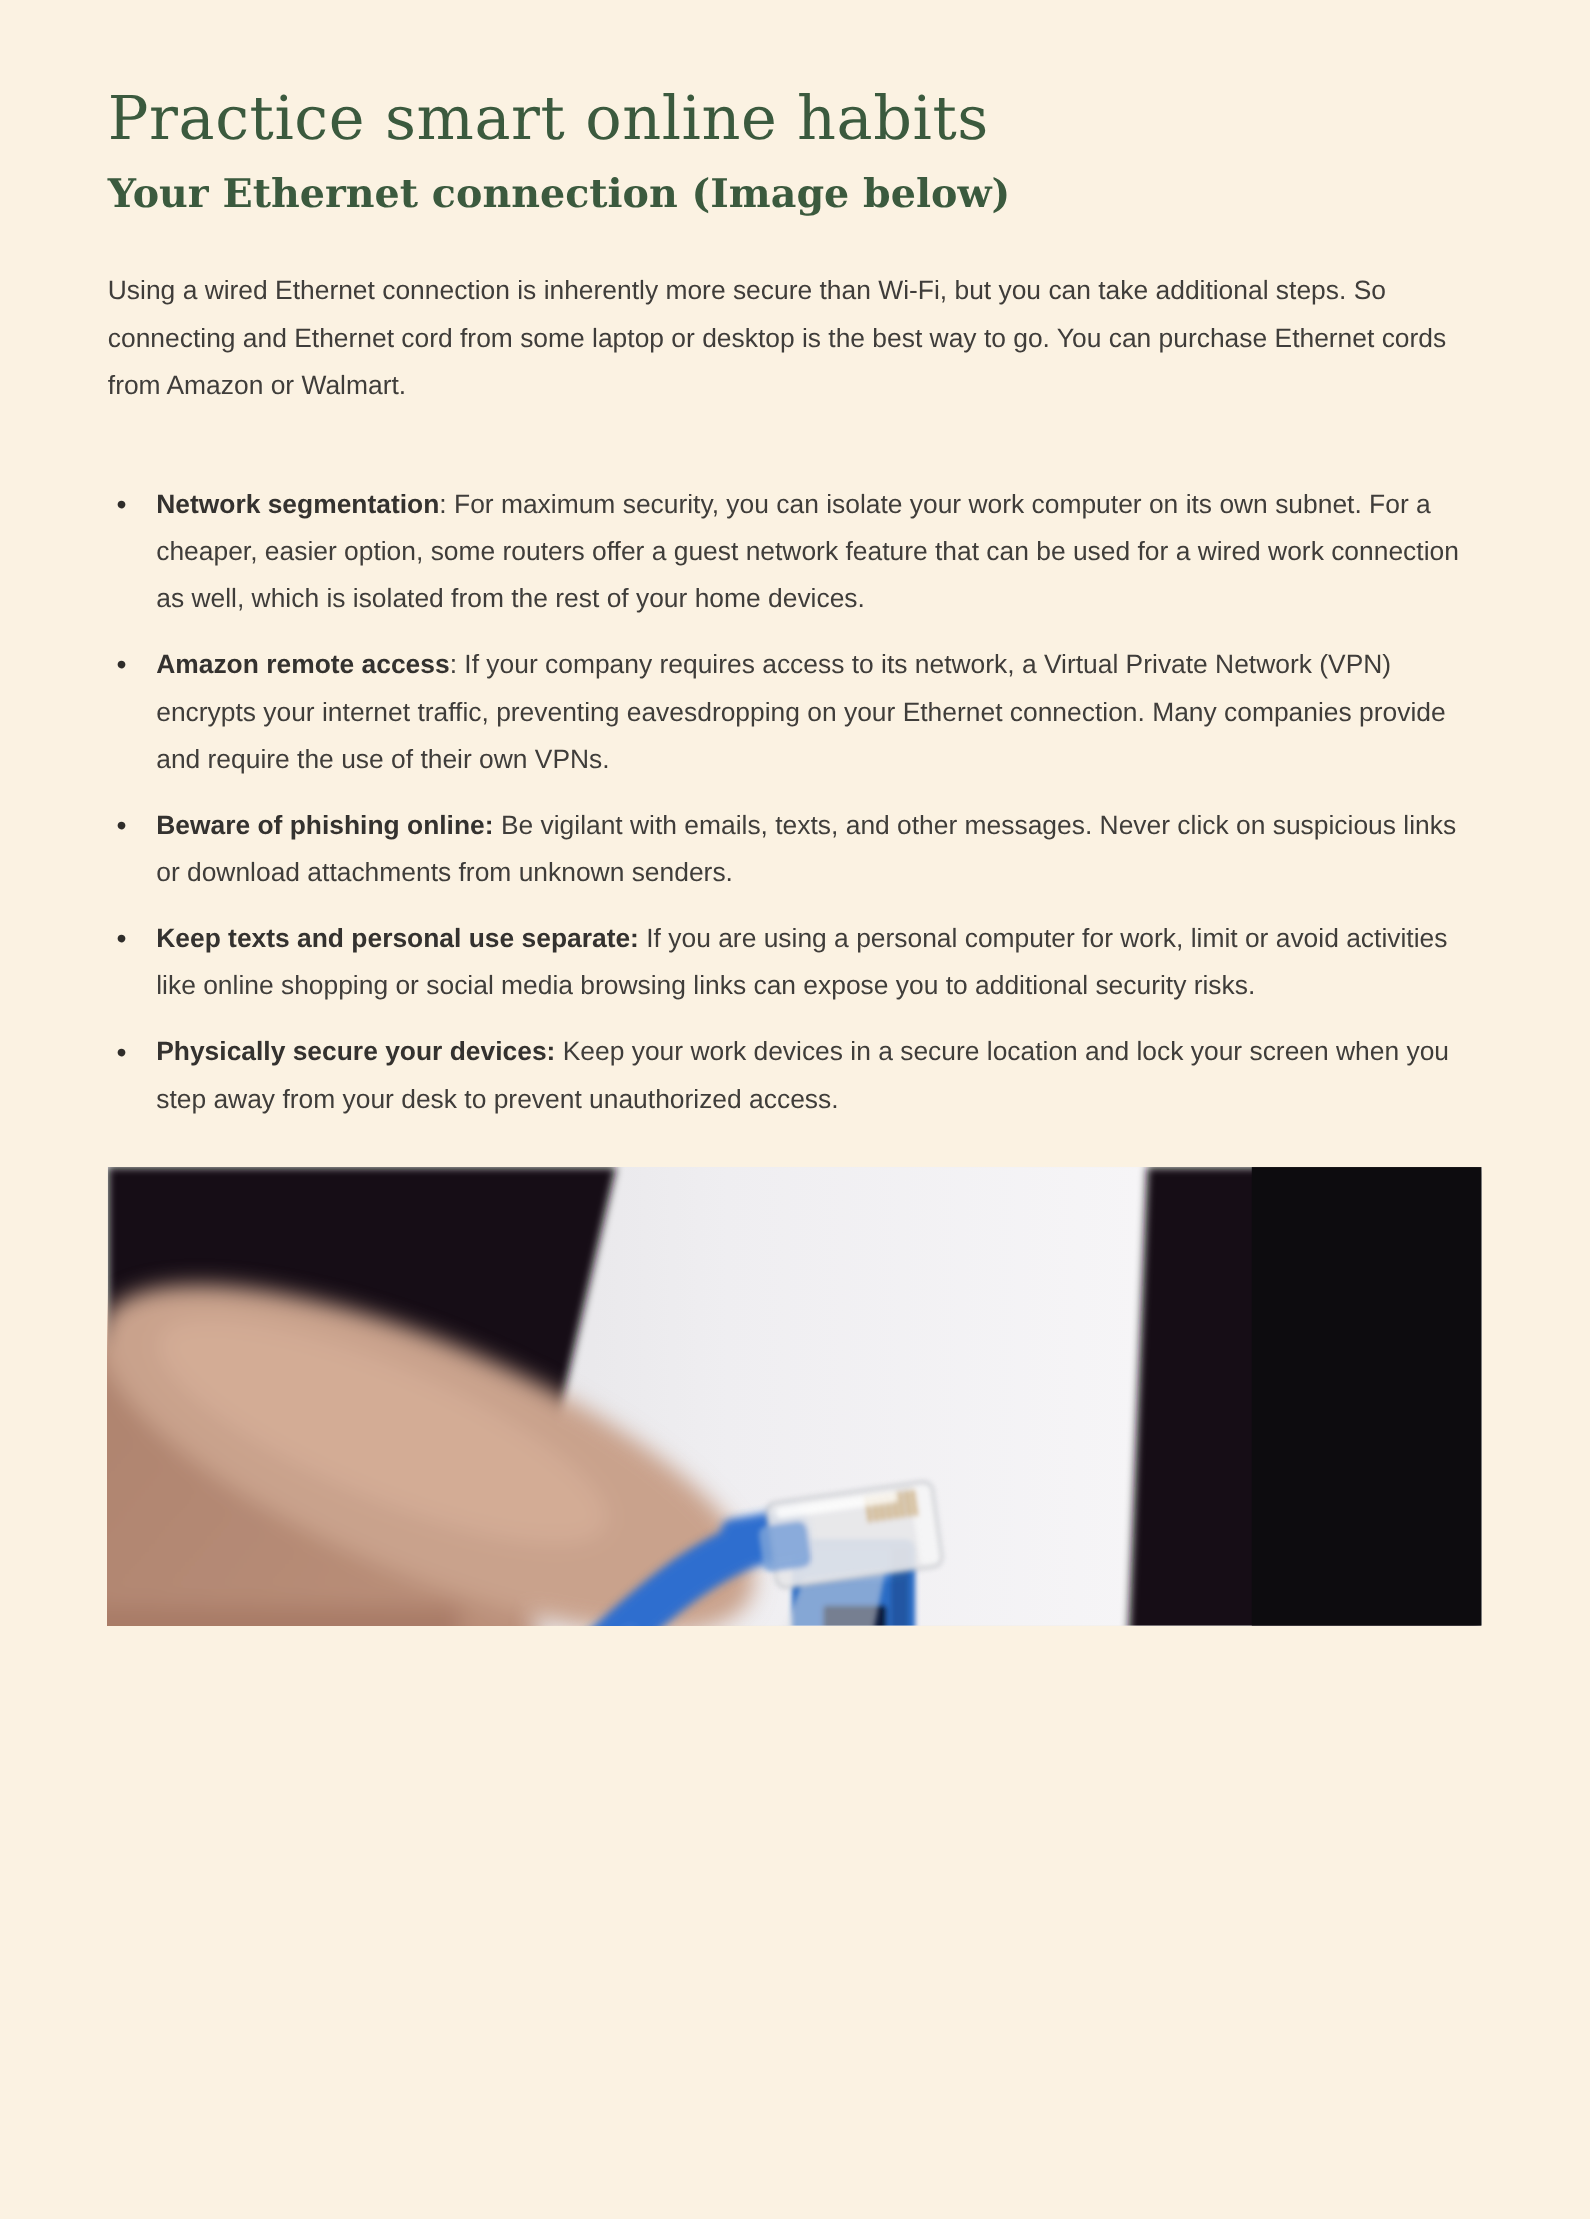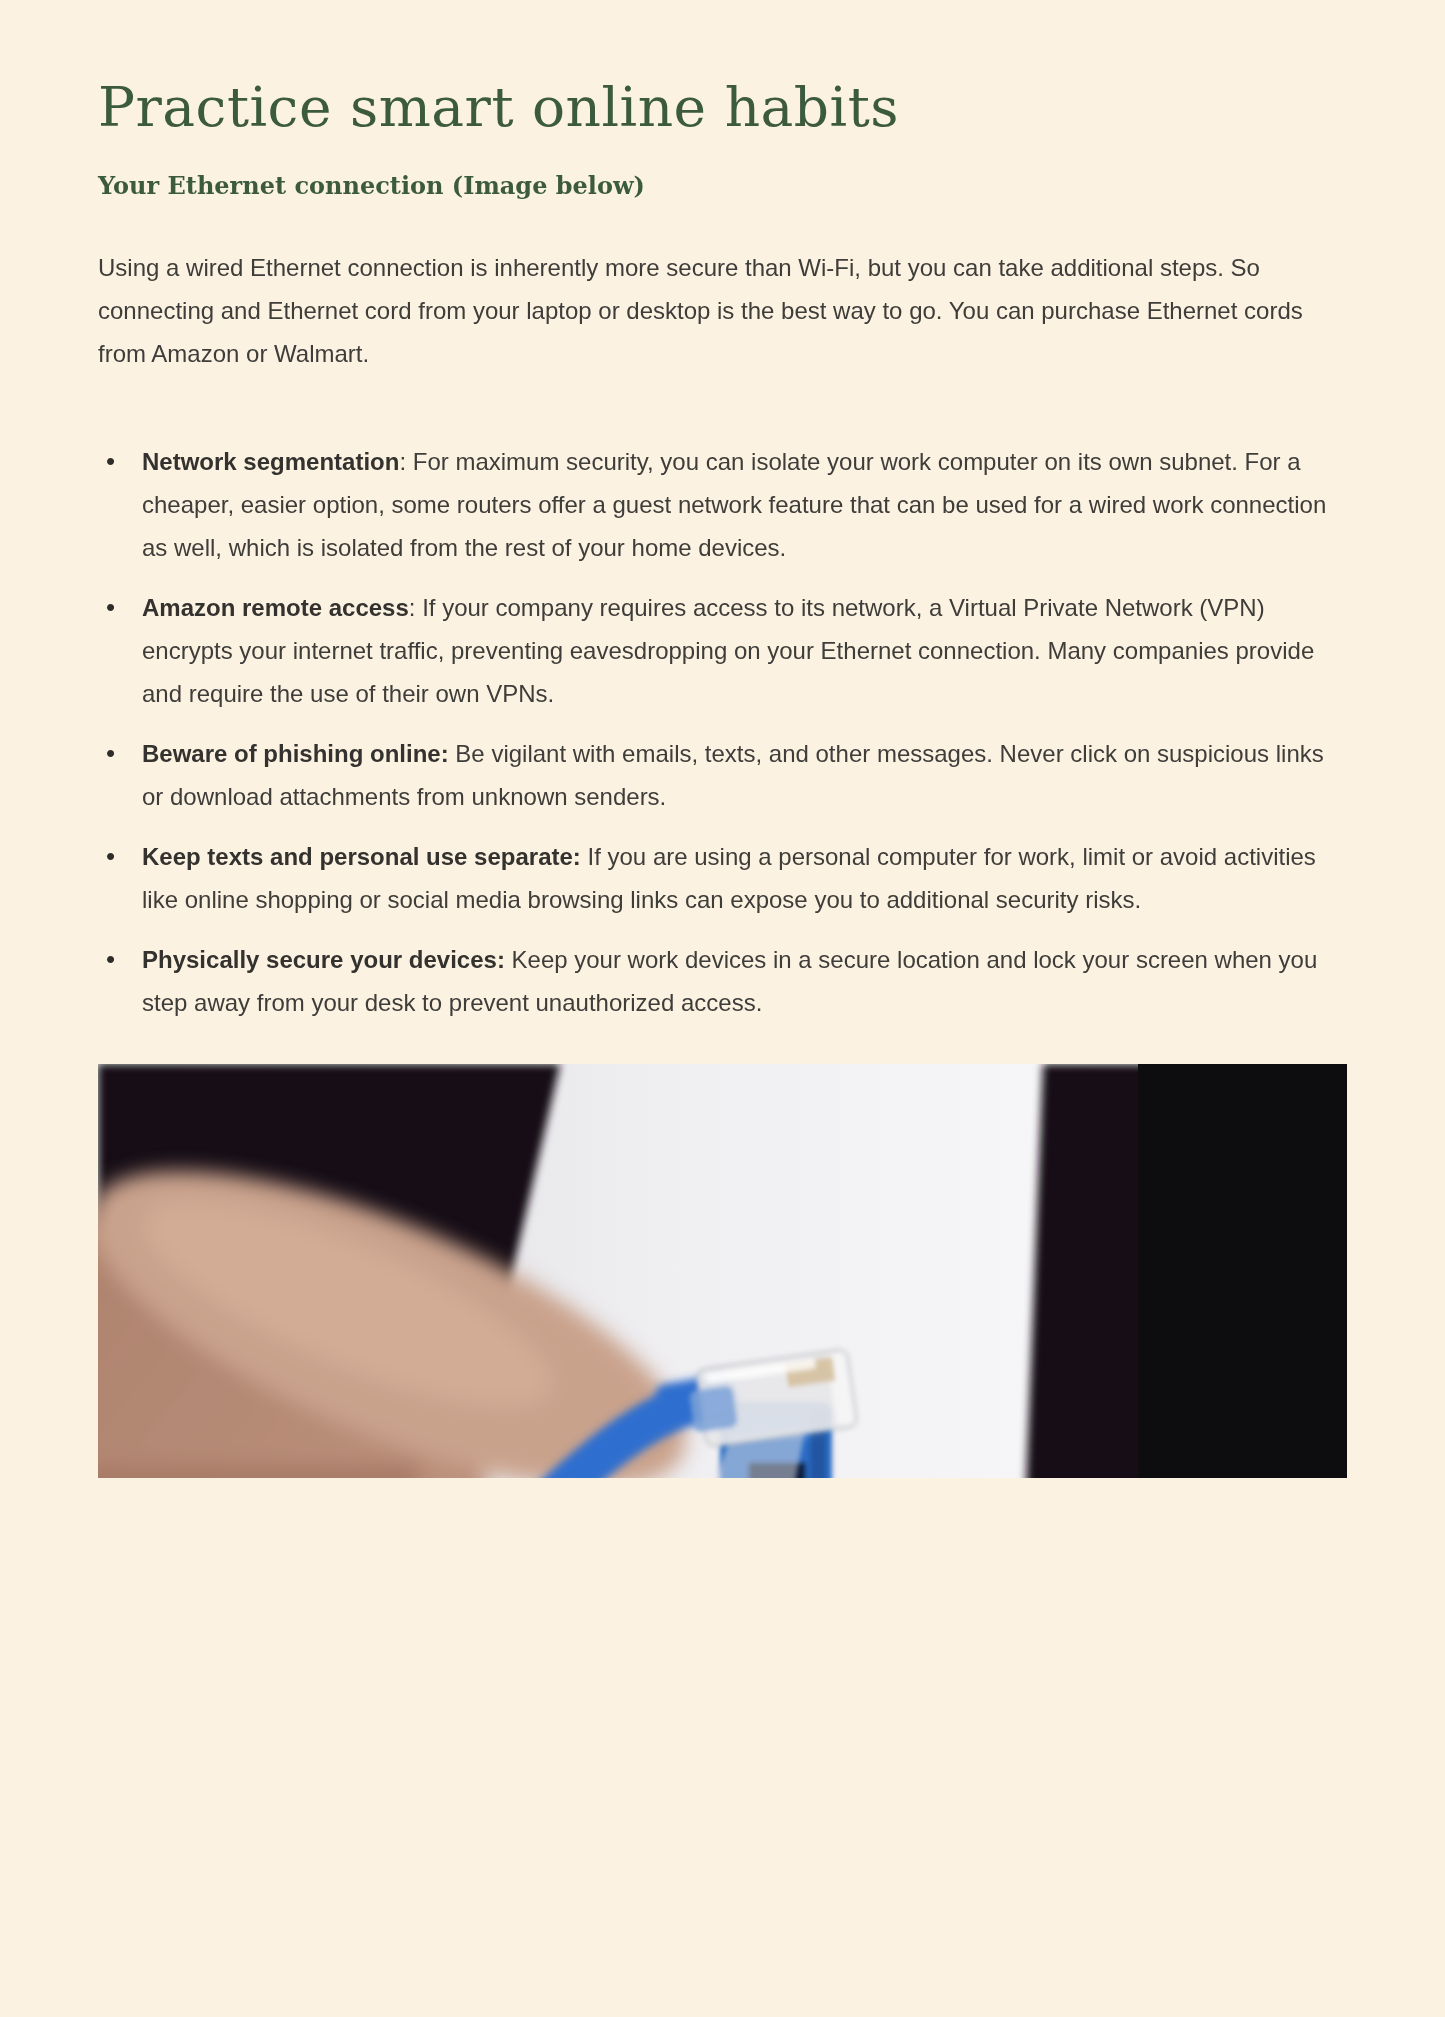--- a/index.html
+++ b/index.html
@@ -25,23 +25,23 @@
     font-family:"DejaVu Serif","Liberation Serif",serif;
     font-weight:500;
     font-size:55px;
     line-height:1.15;
     color:var(--heading-color);
     letter-spacing:.5px;
   }
   h2.page-subtitle{
     font-family:"DejaVu Serif","Liberation Serif",serif;
     font-weight:700;
-    font-size:24px;
+    font-size:36px;
     color:var(--heading-color);
-    margin-top:32px;
+    margin-top:16px;
   }
   p.intro{
     margin-top:46px;
     font-size:24px;
     line-height:43px;
     max-width:1249px;
   }
   ul.tips{
     margin-top:65px;
     list-style:none;
@@ -72,21 +72,21 @@
   figure.photo svg{display:block;width:100%;height:100%;}
 </style>
 </head>
 <body>
 
 <div class="page">
 
   <h1 class="page-title">Practice smart online habits</h1>
   <h2 class="page-subtitle">Your Ethernet connection (Image below)</h2>
 
-  <p class="intro">Using a wired Ethernet connection is inherently more secure than Wi-Fi, but you can take additional steps. So connecting and Ethernet cord from your laptop or desktop is the best way to go. You can purchase Ethernet cords from Amazon or Walmart.</p>
+  <p class="intro">Using a wired Ethernet connection is inherently more secure than Wi-Fi, but you can take additional steps. So connecting and Ethernet cord from some laptop or desktop is the best way to go. You can purchase Ethernet cords from Amazon or Walmart.</p>
 
   <ul class="tips">
     <li><span class="bullet-lead">Network segmentation</span><span>: </span><span>For maximum security, you can isolate your work computer on its own subnet. For a cheaper, easier option, some routers offer a guest network feature that can be used for a wired work connection as well, which is isolated from the rest of your home devices.</span></li>
     <li><span class="bullet-lead">Amazon remote access</span><span>: </span><span>If your company requires access to its network, a Virtual Private Network (VPN) encrypts your internet traffic, preventing eavesdropping on your Ethernet connection. Many companies provide and require the use of their own VPNs.</span></li>
     <li><span class="bullet-lead">Beware of phishing online:</span><span> </span><span>Be vigilant with emails, texts, and other messages. Never click on suspicious links or download attachments from unknown senders.</span></li>
     <li><span class="bullet-lead">Keep texts and personal use separate:</span><span> </span><span>If you are using a personal computer for work, limit or avoid activities like online shopping or social media browsing links can expose you to additional security risks.</span></li>
     <li><span class="bullet-lead">Physically secure your devices:</span><span> </span><span>Keep your work devices in a secure location and lock your screen when you step away from your desk to prevent unauthorized access.</span></li>
   </ul>
 
   <figure class="photo" role="img" aria-label="Close-up photo of a hand holding a blue Ethernet cable with a clear RJ45 connector in front of a blue wall-mounted Ethernet jack on a white wall between dark panels.">

